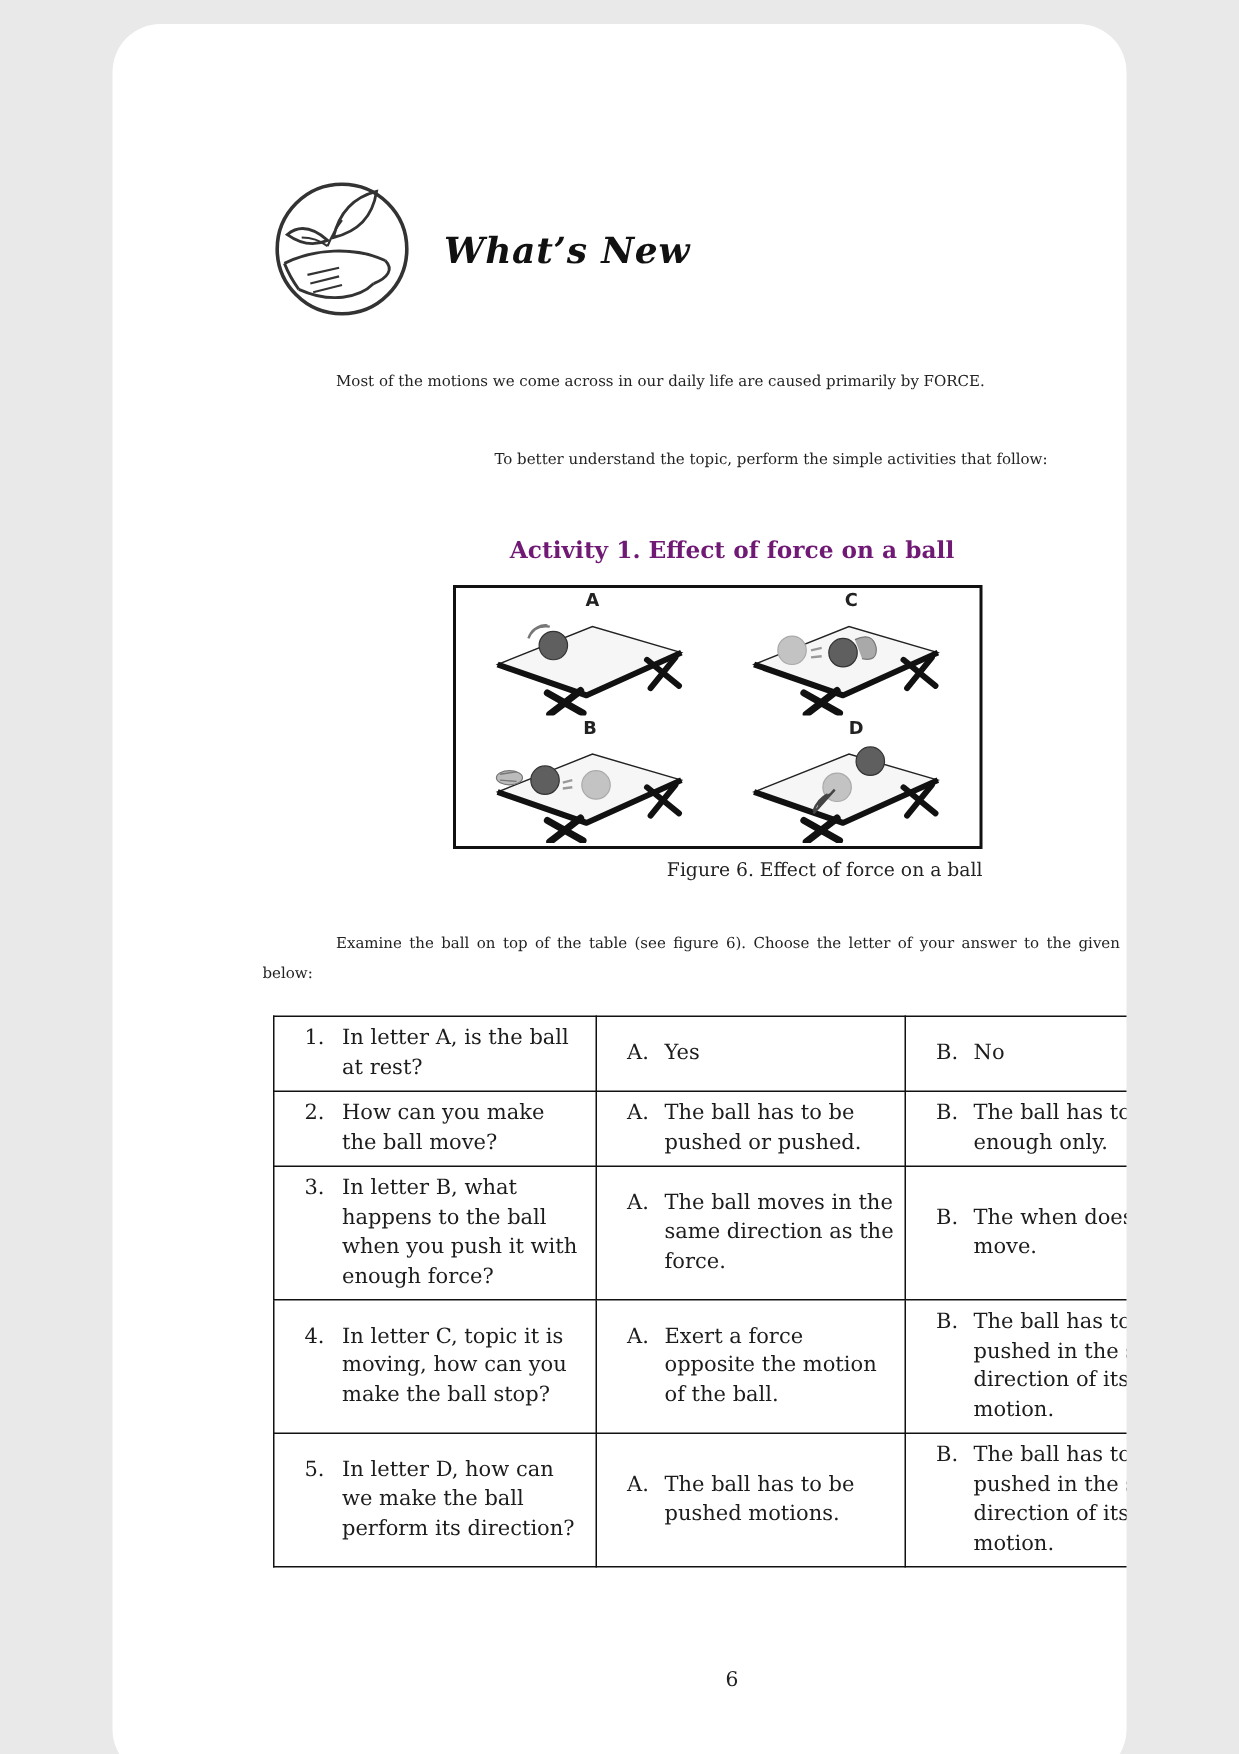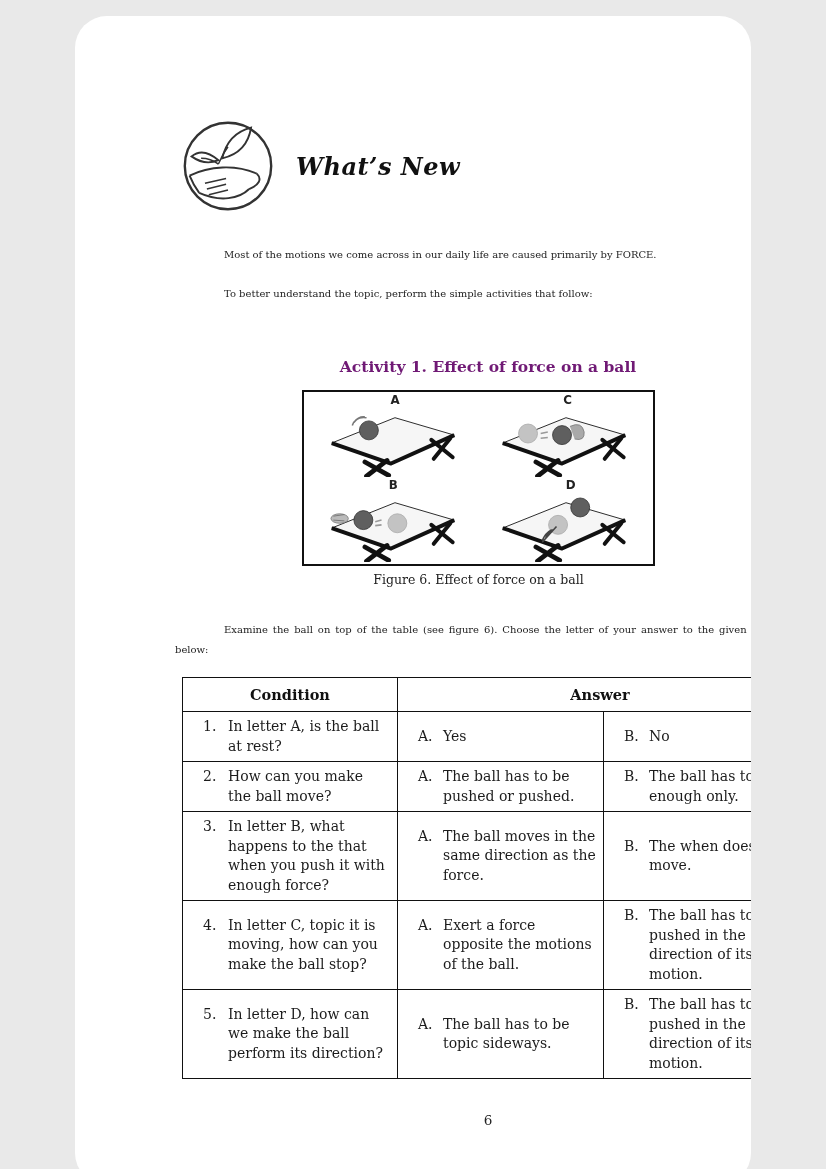--- a/index.html
+++ b/index.html
@@ -7,32 +7,32 @@
     position:relative;width:676px;height:1169px;margin:16px auto;background:#ffffff;
     font-family:"DejaVu Serif","Liberation Serif",serif;color:#222;overflow:hidden;border-radius:32px;
   }
   
   .wn-header{position:absolute;left:105px;top:102px;display:flex;align-items:center;gap:20px;}
   .wn-icon{width:96px;height:96px;flex:0 0 96px;}
   .wn-title{margin:0;font-size:24px;font-weight:bold;font-style:italic;letter-spacing:.5px;color:#111;}
   
   .para{position:absolute;left:100px;width:629px;font-size:10px;line-height:19.5px;text-align:justify;text-indent:49px;margin:0;}
   .p1{top:229px;}
-  .p2{top:268px;text-align:left;}
+  .p2{top:281px;text-align:center;}
   .p3{top:604px;}
   
   .activity-title{position:absolute;top:341px;left:0;width:826px;text-align:center;font-weight:bold;font-size:15.5px;margin:0;color:#701a75;}
   .figure-box{
     position:absolute;left:227px;top:374px;width:353px;height:176px;border:2px solid #111;
     box-sizing:border-box;background:#fff;display:grid;grid-template-columns:1fr 1fr;
     align-items:center;justify-items:center;padding:1px 3px;
   }
   .panel{width:170px;height:84px;display:flex;align-items:center;justify-content:center;}
   .panel svg{width:168px;height:83px;}
-  .fig-caption{position:absolute;top:556px;left:227px;width:353px;text-align:center;font-size:12.5px;margin:0;}
+  .fig-caption{position:absolute;top:556px;left:227px;width:353px;text-align:right;font-size:12.5px;margin:0;}
   
   table.cond{
     position:absolute;left:107px;top:661px;width:620px;border-collapse:collapse;table-layout:fixed;
     font-size:14px;line-height:19.5px;color:#1c1c1c;
   }
   table.cond th,table.cond td{border:1px solid #111;vertical-align:middle;box-sizing:border-box;}
   table.cond th{font-size:14.5px;font-weight:bold;text-align:center;padding:6px 4px;height:34px;color:#111;}
   table.cond td{padding:5px 5px 5px 20px;}
   .li{display:flex;align-items:flex-start;}
   .mk{flex:0 0 25px;}
@@ -125,24 +125,20 @@
 
   <p class="para p3">Examine the ball on top of the table (see figure 6). Choose the letter of your answer to the given conditions below:</p>
 
   <table class="cond">
     <colgroup>
         <col style="width:215px">
         <col style="width:206px">
         <col style="width:199px">
       </colgroup>
     <tbody>
-        <tr>
-      <th>Condition</th>
-      <th colspan="2">Answer</th>
-    </tr>
 
     <tr style="height:48px">
       <td>
             <div class="li">
         <span class="mk">1.</span>
         <span class="tx">In letter A, is the ball at rest?</span>
             </div>
           </td>
       <td>
             <div class="li">
@@ -176,21 +172,21 @@
         <span class="mk">B.</span>
         <span class="tx">The ball has to be enough only.</span>
             </div>
           </td>
     </tr>
 
     <tr style="height:86px">
       <td>
             <div class="li">
         <span class="mk">3.</span>
-        <span class="tx">In letter B, what happens to the that when you push it with enough force?</span>
+        <span class="tx">In letter B, what happens to the ball when you push it with enough force?</span>
             </div>
           </td>
       <td>
             <div class="li">
         <span class="mk">A.</span>
         <span class="tx">The ball moves in the same direction as the force.</span>
             </div>
           </td>
       <td>
             <div class="li">
@@ -203,42 +199,42 @@
     <tr style="height:80px">
       <td>
             <div class="li">
         <span class="mk">4.</span>
         <span class="tx">In letter C, topic it is moving, how can you make the ball stop?</span>
             </div>
           </td>
       <td>
             <div class="li">
         <span class="mk">A.</span>
-        <span class="tx">Exert a force opposite the motions of the ball.</span>
+        <span class="tx">Exert a force opposite the motion of the ball.</span>
             </div>
           </td>
       <td>
             <div class="li">
         <span class="mk">B.</span>
         <span class="tx">The ball has to be pushed in the same direction of its motion.</span>
             </div>
           </td>
     </tr>
 
     <tr style="height:78px">
       <td>
             <div class="li">
         <span class="mk">5.</span>
         <span class="tx">In letter D, how can we make the ball perform its direction?</span>
             </div>
           </td>
       <td>
             <div class="li">
         <span class="mk">A.</span>
-        <span class="tx">The ball has to be topic sideways.</span>
+        <span class="tx">The ball has to be pushed motions.</span>
             </div>
           </td>
       <td>
             <div class="li">
         <span class="mk">B.</span>
         <span class="tx">The ball has to be pushed in the same direction of its motion.</span>
             </div>
           </td>
     </tr>
   </tbody>

